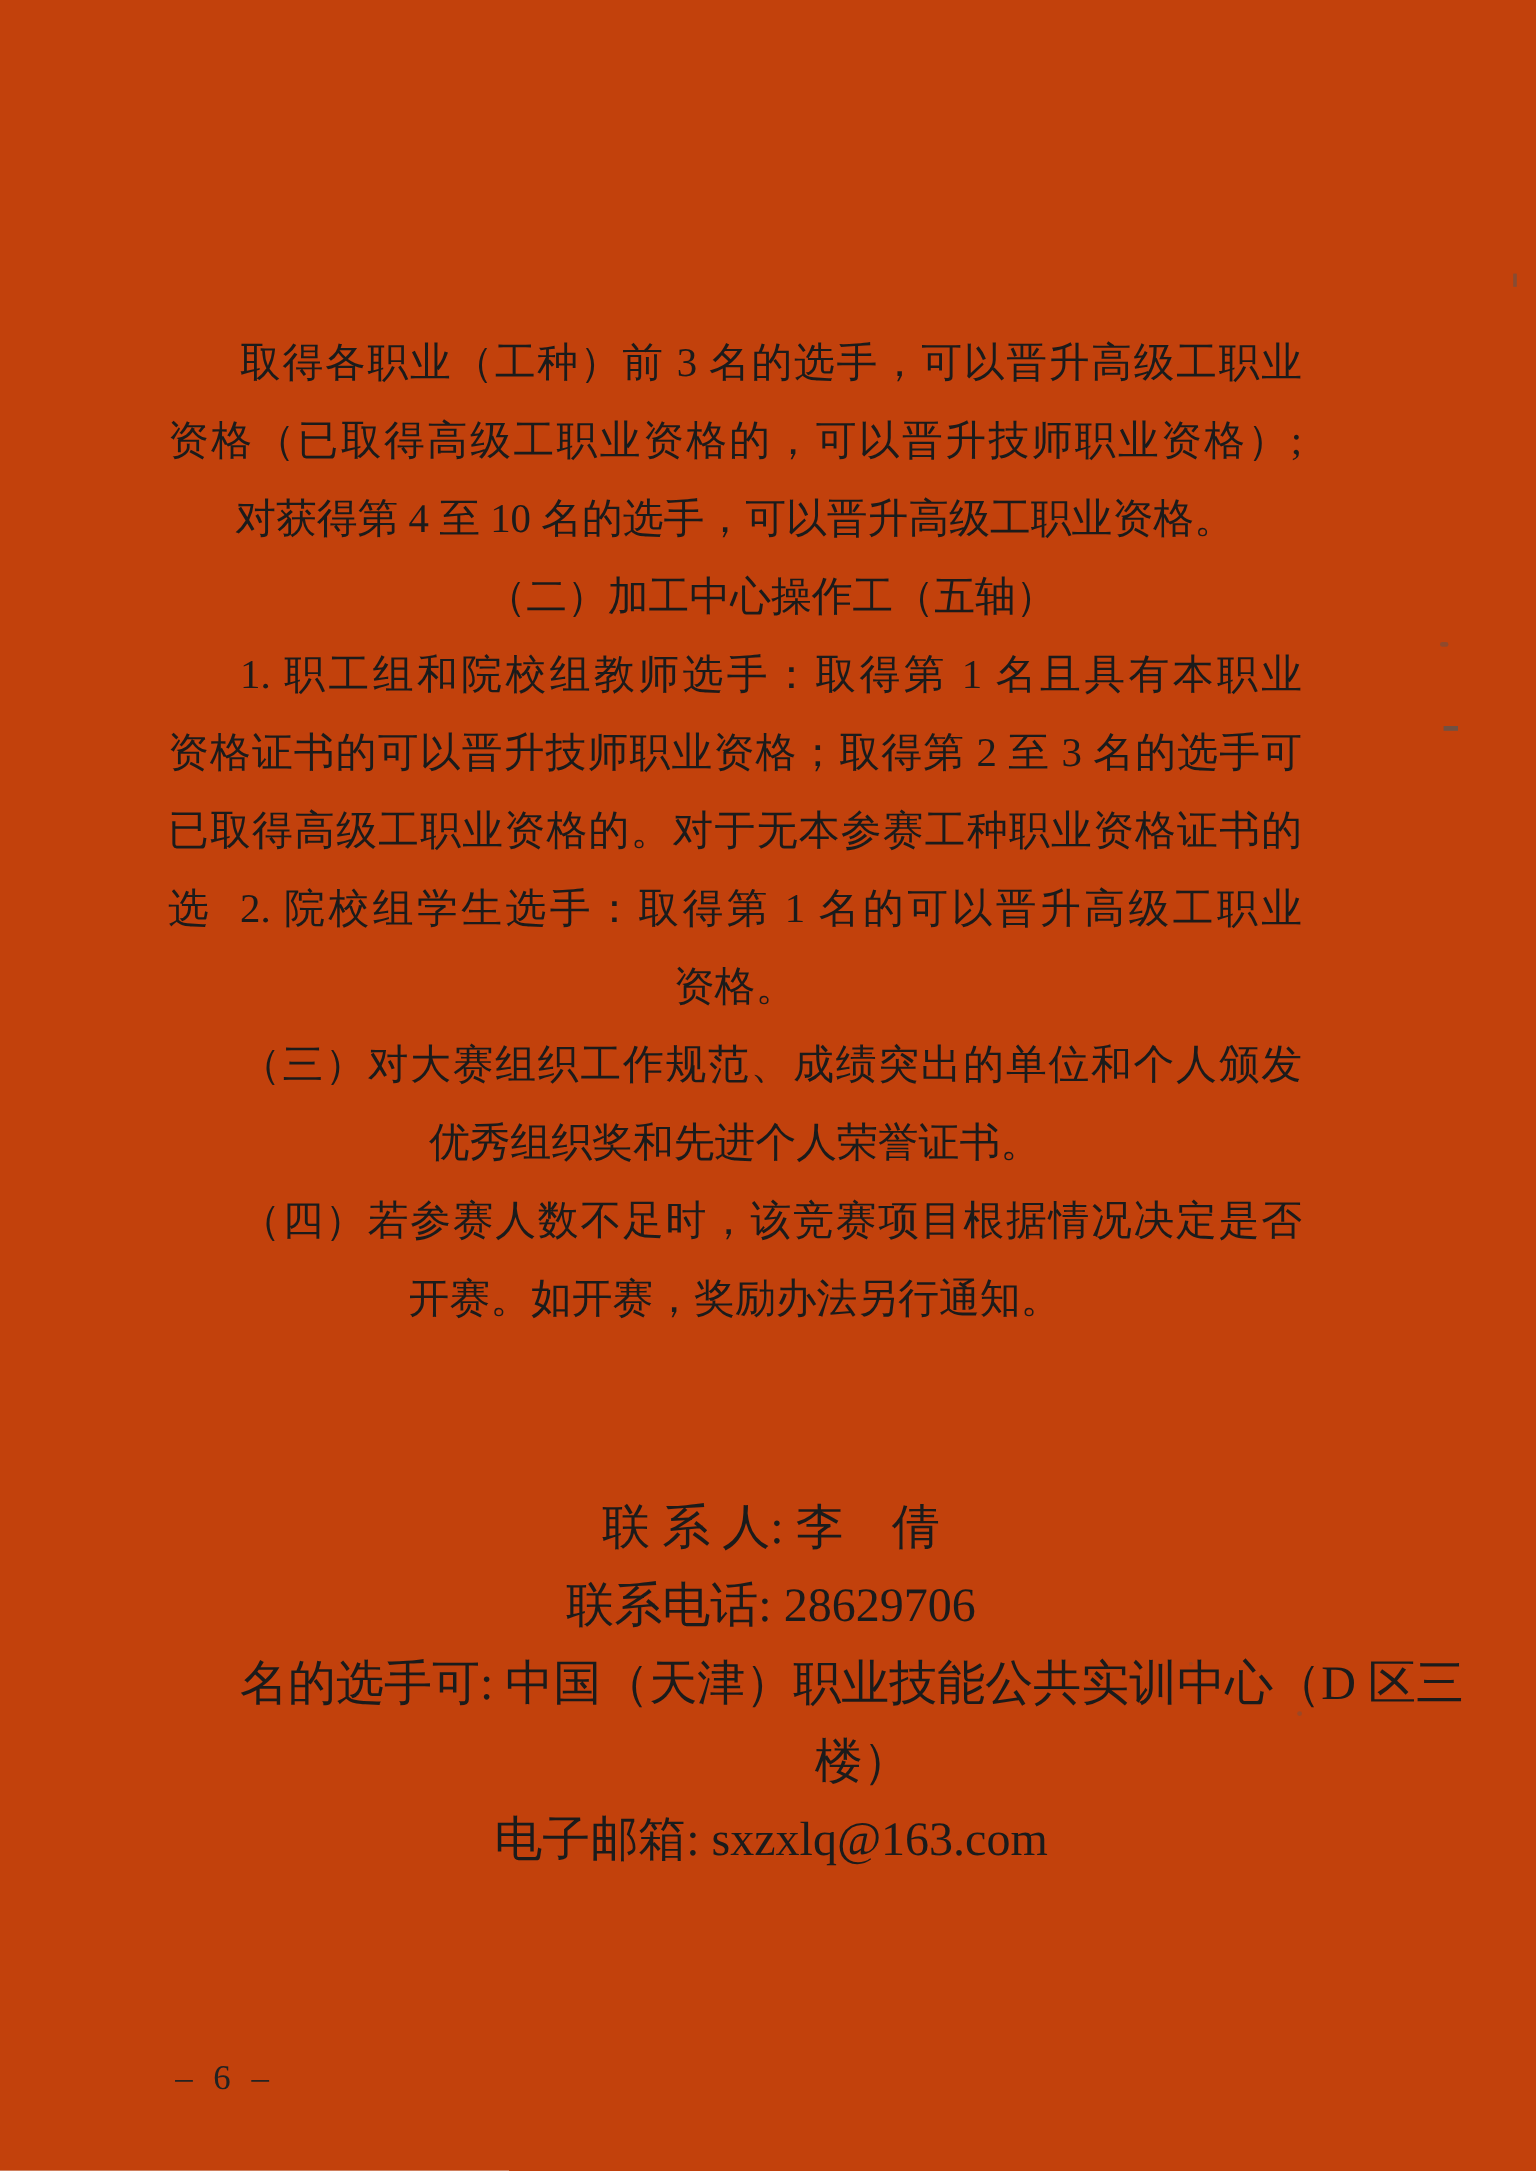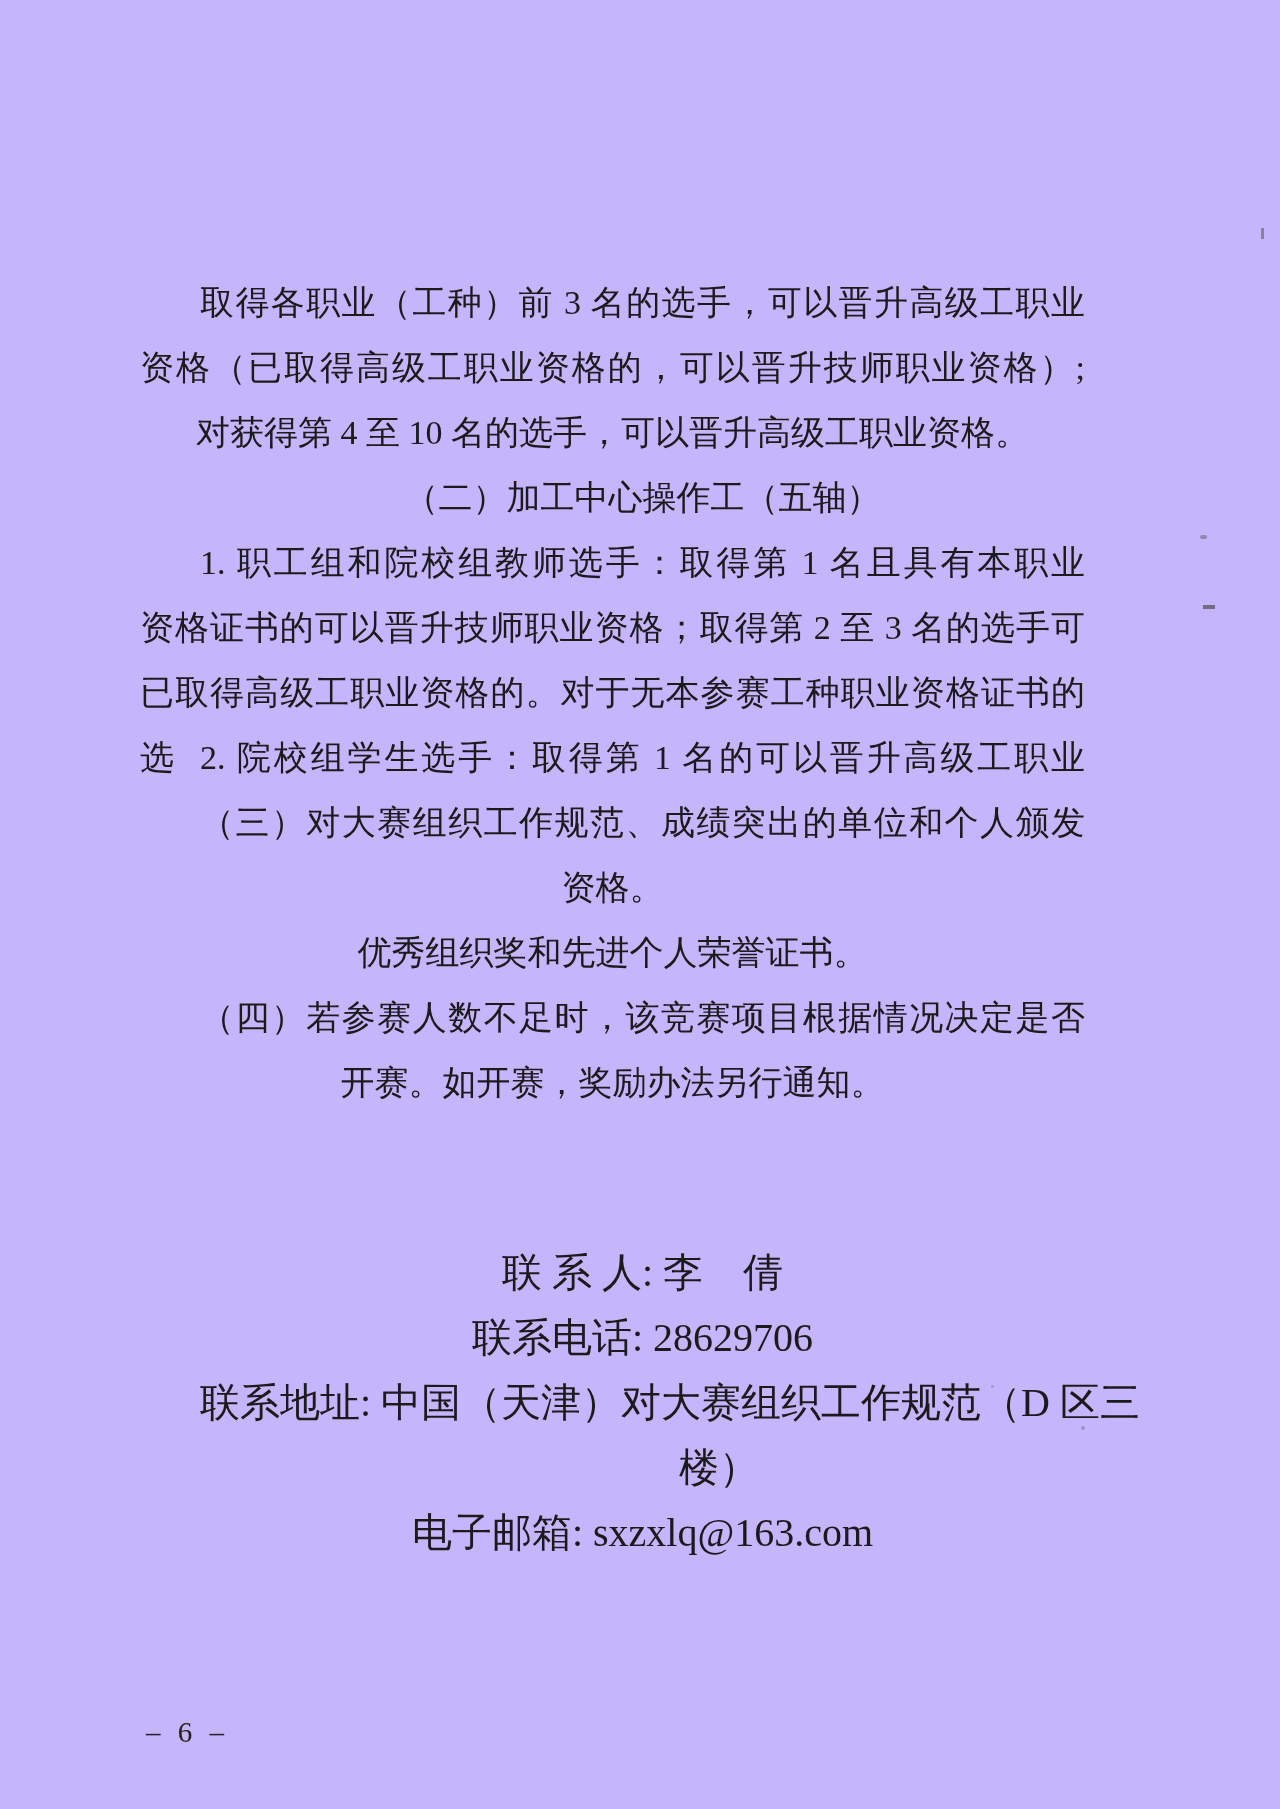--- a/index.html
+++ b/index.html
@@ -5,21 +5,21 @@
   html, body {
     margin: 0;
     padding: 0;
     background: #e8e8e8;
   }
   .page {
     position: relative;
     width: 1280px;
     height: 1809px;
     margin: 0 auto;
-    background: #c4b5fd;
+    background: #c2410c;
     overflow: hidden;
     color: #1b1b1b;
     font-family: "Liberation Serif", "DejaVu Serif", serif;
   }
   .body-text {
     position: absolute;
     left: 140px;
     top: 270px;
     width: 945px;
     font-size: 34px;
@@ -73,31 +73,31 @@
 
   <div class="body-text">
     <div class="line ind j">取得各职业（工种）前 3 名的选手，可以晋升高级工职业</div>
     <div class="line j">资格（已取得高级工职业资格的，可以晋升技师职业资格）;</div>
     <div class="line">对获得第 4 至 10 名的选手，可以晋升高级工职业资格。</div>
     <div class="line ind">（二）加工中心操作工（五轴）</div>
     <div class="line ind j">1. 职工组和院校组教师选手：取得第 1 名且具有本职业</div>
     <div class="line j">资格证书的可以晋升技师职业资格；取得第 2 至 3 名的选手可</div>
     <div class="line j">已取得高级工职业资格的。对于无本参赛工种职业资格证书的选</div>
     <div class="line ind j">2. 院校组学生选手：取得第 1 名的可以晋升高级工职业</div>
+    <div class="line">资格。</div>
     <div class="line ind j">（三）对大赛组织工作规范、成绩突出的单位和个人颁发</div>
-    <div class="line">资格。</div>
     <div class="line">优秀组织奖和先进个人荣誉证书。</div>
     <div class="line ind j">（四）若参赛人数不足时，该竞赛项目根据情况决定是否</div>
     <div class="line">开赛。如开赛，奖励办法另行通知。</div>
   </div>
 
   <div class="contact-block">
     <div class="line ind">联 系 人: 李　倩</div>
     <div class="line ind">联系电话: 28629706</div>
-    <div class="line ind">联系地址: 中国（天津）对大赛组织工作规范（D 区三</div>
+    <div class="line ind">名的选手可: 中国（天津）职业技能公共实训中心（D 区三</div>
     <div class="line wrap-ind">楼）</div>
     <div class="line ind">电子邮箱: sxzxlq@163.com</div>
   </div>
 
   <div class="page-number">– 6 –</div>
 
   <div class="artifact a1"></div>
   <div class="artifact a2"></div>
   <div class="artifact a3"></div>
   <div class="artifact a4"></div>

